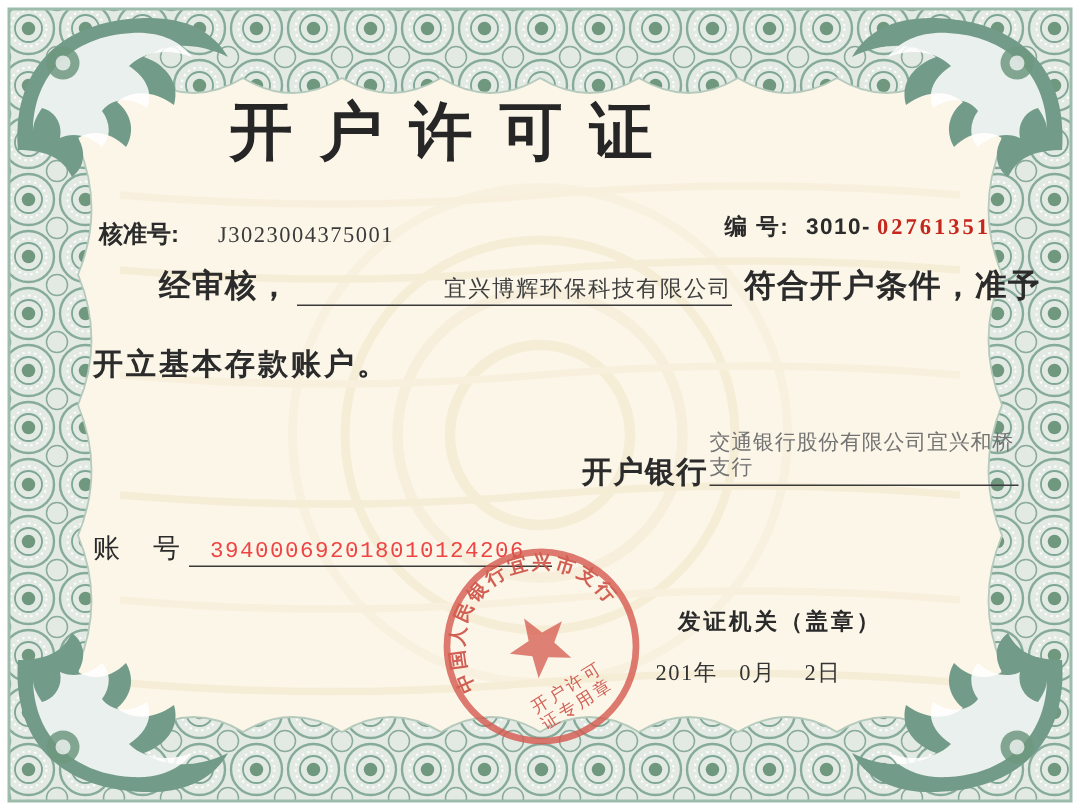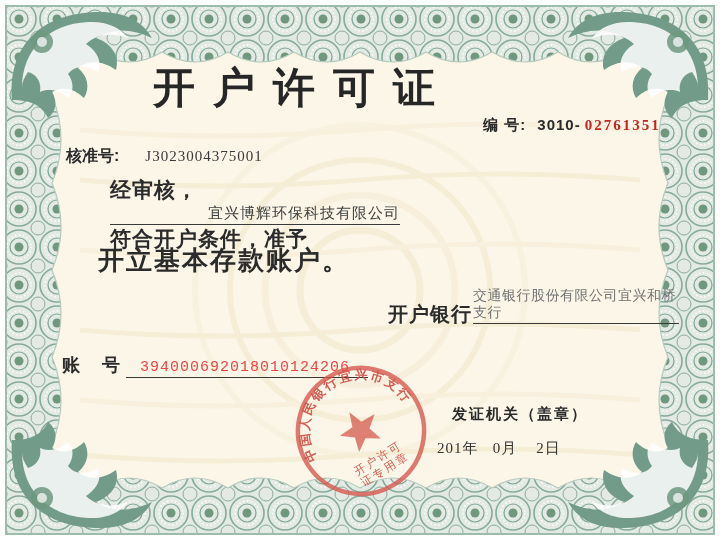--- a/index.html
+++ b/index.html
@@ -11,51 +11,51 @@
 
   
   .title{left:0;top:60px;width:588px;text-align:center;
          font-family:"Liberation Serif", serif;font-weight:bold;
          font-size:42px;letter-spacing:18px;text-indent:18px;color:#262626;}
 
   
   .approval{left:66px;top:146px;font-size:16px;font-weight:bold;}
   .approval .val{font-family:"Liberation Serif", serif;font-weight:normal;
                  font-size:15px;margin-left:26px;letter-spacing:1px;color:#3a3a3a;}
-  .serial{left:483px;top:116px;font-size:15px;font-weight:bold;letter-spacing:1px;}
+  .serial{left:483px;top:142px;font-size:15px;font-weight:bold;letter-spacing:1px;}
   .serial .num{font-family:"Liberation Serif", serif;font-weight:bold;
                letter-spacing:2px;margin-left:4px;}
 
   
-  .bodyline1{left:106px;top:176px;width:560px;display:flex;align-items:baseline;flex-direction:column;}
+  .bodyline1{left:106px;top:176px;width:560px;display:flex;align-items:baseline;}
   .b-bold{font-size:21px;font-weight:bold;letter-spacing:1px;white-space:nowrap;}
   .u-company{flex:0 0 auto;width:278px;margin:0 8px 0 4px;padding:0 0 1px 12px;
              border-bottom:1.5px solid #3a3a3a;
              font-family:"Liberation Serif", serif;font-size:15px;
              letter-spacing:1px;color:#3f3f3f;white-space:nowrap;text-align:right;}
-  .bodyline2{left:62px;top:243px;font-size:26px;font-weight:bold;letter-spacing:2px;margin-left:36px;}
+  .bodyline2{left:62px;top:229px;font-size:20px;font-weight:bold;letter-spacing:2px;}
 
   
   .legalrow{left:62px;top:294px;display:flex;align-items:baseline;}
   .l-label{font-size:17px;font-weight:bold;letter-spacing:1px;white-space:nowrap;}
   .u-name{width:118px;margin-left:6px;padding:0 0 1px 14px;
           border-bottom:1.5px solid #3a3a3a;
           font-family:"Liberation Serif", serif;font-size:14px;
           letter-spacing:1px;color:#3f3f3f;white-space:nowrap;}
 
   
   .banklabel{left:388px;top:301px;font-size:20px;font-weight:bold;letter-spacing:1px;}
   .bankname{left:473px;top:287px;width:206px;
             font-family:"Liberation Serif", serif;font-size:14px;line-height:17px;
             letter-spacing:0.5px;color:#737373;
             border-bottom:1.5px solid #3a3a3a;padding-bottom:2px;}
 
   
   .accountrow{left:62px;top:353px;display:flex;align-items:baseline;}
-  .a-label{font-size:18px;font-weight:bold;letter-spacing:2px;white-space:nowrap;text-align:center;}
+  .a-label{font-size:18px;font-weight:normal;letter-spacing:2px;white-space:nowrap;text-align:center;}
   .u-account{width:228px;margin-left:4px;padding:0 0 1px 14px;
              border-bottom:1.5px solid #3a3a3a;
              font-family:Liberation Mono, monospace;font-size:15px;
              letter-spacing:1px;color:#ef4444;white-space:nowrap;}
 
   
   .issuer{left:452px;top:405px;font-size:15px;font-weight:bold;letter-spacing:2px;}
   .issuedate{left:437px;top:439px;font-family:"Liberation Serif", serif;
              font-size:15px;letter-spacing:1px;white-space:pre;color:#333;}
 

